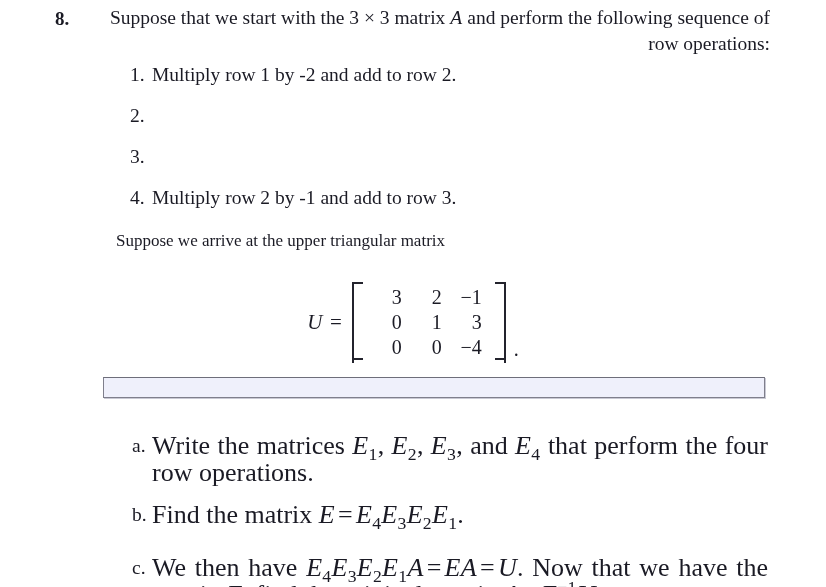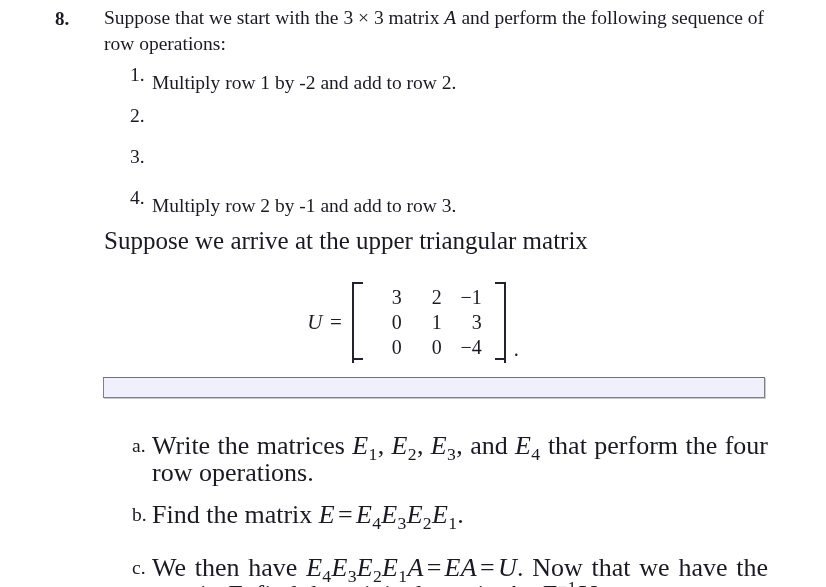--- a/index.html
+++ b/index.html
@@ -40,21 +40,21 @@
     line-height: 26px;
   }
 
   .stem {
     position: absolute;
     left: 104px;
     top: 5px;
     width: 666px;
     font-size: 19.5px;
     line-height: 26px;
-    text-align: left;
+    text-align: right;
   }
 
   
   .ops-list {
     position: absolute;
     left: 0;
     top: 62px;
     width: 826px;
   }
   .op-item {
@@ -68,29 +68,28 @@
     font-size: 19.5px;
     line-height: 26px;
   }
   .op-text {
     position: absolute;
     left: 152px;
     top: 0;
     font-size: 19.5px;
     line-height: 26px;
     white-space: nowrap;
-    margin-top: 8px;
   }
 
   
   .arrive-line {
     position: absolute;
-    left: 104px;
+    left: 116px;
     top: 228px;
-    font-size: 25px;
+    font-size: 17px;
     line-height: 26px;
   }
 
   
   .matrix-display {
     position: absolute;
     left: 0;
     top: 282px;
     width: 826px;
     display: flex;

